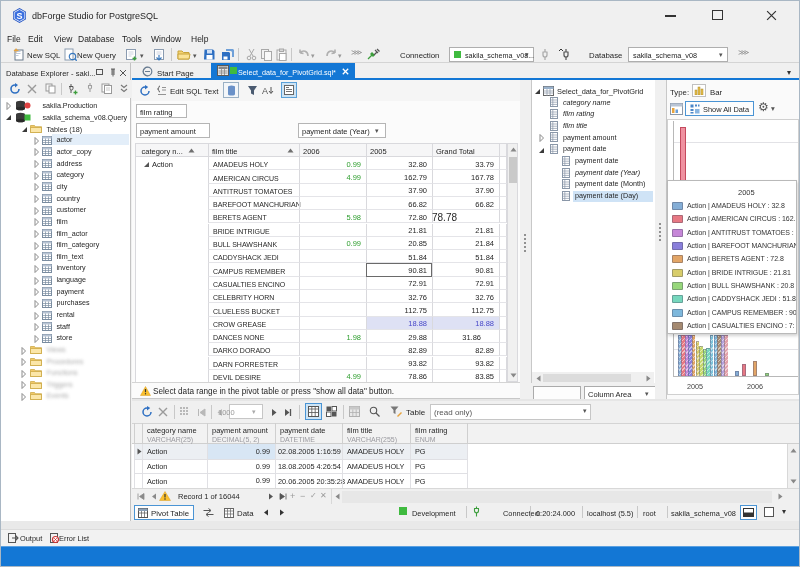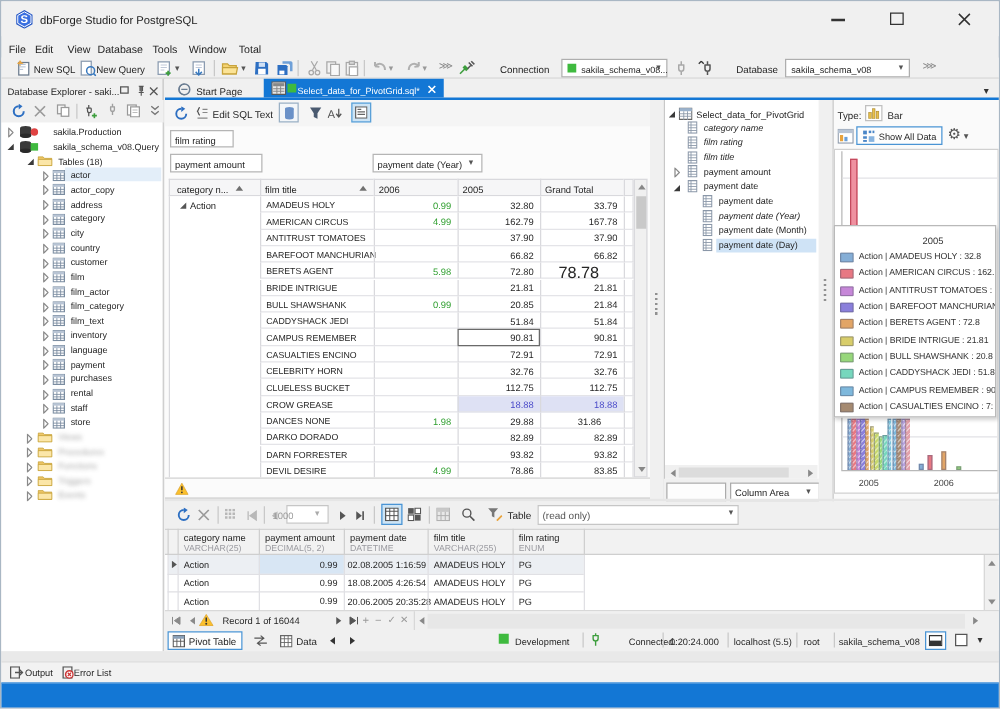--- a/index.html
+++ b/index.html
@@ -23,21 +23,21 @@
     <div class="ab" style="left:711px;top:8.5px;width:11px;height:10px;border:1.2px solid #333;"></div>
     <svg class="ab" style="left:765px;top:8.5px" width="11" height="11" viewBox="0 0 10 10">
       <path d="M1,1 9,9 M9,1 1,9" stroke="#333" stroke-width="1.1"></path>
     </svg>
     <div class="tx" style="left:6px;top:31.5px;font-size:8.5px;line-height:12px;color:#1e1e1e;">File</div>
 <div class="tx" style="left:27px;top:31.5px;font-size:8.5px;line-height:12px;color:#1e1e1e;">Edit</div>
 <div class="tx" style="left:53px;top:31.5px;font-size:8.5px;line-height:12px;color:#1e1e1e;">View</div>
 <div class="tx" style="left:77px;top:31.5px;font-size:8.5px;line-height:12px;color:#1e1e1e;">Database</div>
 <div class="tx" style="left:121px;top:31.5px;font-size:8.5px;line-height:12px;color:#1e1e1e;">Tools</div>
 <div class="tx" style="left:150px;top:31.5px;font-size:8.5px;line-height:12px;color:#1e1e1e;">Window</div>
-<div class="tx" style="left:190px;top:31.5px;font-size:8.5px;line-height:12px;color:#1e1e1e;">Total</div>
+<div class="tx" style="left:190px;top:31.5px;font-size:8.5px;line-height:12px;color:#1e1e1e;">Help</div>
 <div class="ab" style="left:0;top:45px;width:800px;height:17px;background:#f0f0f0;border-bottom:1px solid #d4d4d4;"></div>
     <svg class="ab" style="left:12px;top:47px" width="13" height="13" viewBox="0 0 13 13">
 <rect x="2" y="2" width="8" height="10" fill="#fff" stroke="#6a7a8c"></rect>
 <path d="M2,0 L3.2,1.8 L5,2.6 L3.2,3.4 L2,5 L1,3.4 L-0.5,2.6 L1,1.8z" fill="#e8a33d" transform="translate(1,0)"></path>
 <path d="M2.5,3.5h5M2.5,5.5h5M2.5,7.5h3" stroke="#b0bdd0" stroke-width="0.8"></path>
 </svg>
     <div class="tx" style="left:26px;top:48.5px;font-size:7.8px;line-height:12px;color:#262626;">New SQL</div>
 <svg class="ab" style="left:63px;top:47px" width="13" height="13" viewBox="0 0 13 13">
 <rect x="1" y="1" width="8" height="11" fill="#fff" stroke="#8a9bb0"></rect>
 <circle cx="8.5" cy="8.5" r="3.2" fill="none" stroke="#3a7abf" stroke-width="1.2"></circle>
@@ -496,21 +496,21 @@
       <div class="ab" style="left:297px;top:39.9px;width:67px;height:13.3px;border-bottom:1px solid #e4e4e8;border-left:1px solid #d9d9dd;"></div>
       <div class="tx" style="left:297px;top:41.5px;width:62px;text-align:right;font-size:7.5px;line-height:12px;color:#262626;">66.82</div>
       <div class="ab" style="left:364px;top:39.9px;width:7.5px;height:13.3px;border-bottom:1px solid #e4e4e8;border-left:1px solid #d9d9dd;border-right:1px solid #d9d9dd;"></div>
       <div class="ab" style="left:73px;top:53.2px;width:90.5px;height:13.3px;border-bottom:1px solid #e4e4e8;border-left:1px solid #d9d9dd;"></div>
       <div class="tx" style="left:78px;top:55.39999999999999px;font-size:7.0px;line-height:12px;color:#262626;">BERETS AGENT</div>
 <div class="ab" style="left:163.5px;top:53.2px;width:67.5px;height:13.3px;border-bottom:1px solid #e4e4e8;border-left:1px solid #d9d9dd;"></div>
       <div class="tx" style="left:163.5px;top:54.8px;width:62.5px;text-align:right;font-size:7.5px;line-height:12px;color:#2e9e2e;">5.98</div>
       <div class="ab" style="left:231px;top:53.2px;width:66px;height:13.3px;border-bottom:1px solid #e4e4e8;border-left:1px solid #d9d9dd;"></div>
       <div class="tx" style="left:231px;top:54.8px;width:61px;text-align:right;font-size:7.5px;line-height:12px;color:#262626;">72.80</div>
       <div class="ab" style="left:297px;top:53.2px;width:67px;height:13.3px;border-bottom:1px solid #e4e4e8;border-left:1px solid #d9d9dd;"></div>
-      <div class="tx" style="left:297px;top:54.8px;width:62px;text-align:center;font-size:13px;line-height:12px;color:#262626;">78.78</div>
+      <div class="tx" style="left:297px;top:54.8px;width:62px;text-align:left;font-size:10px;line-height:12px;color:#262626;">78.78</div>
       <div class="ab" style="left:364px;top:53.2px;width:7.5px;height:13.3px;border-bottom:1px solid #e4e4e8;border-left:1px solid #d9d9dd;border-right:1px solid #d9d9dd;"></div>
       <div class="ab" style="left:73px;top:66.5px;width:90.5px;height:13.3px;border-bottom:1px solid #e4e4e8;border-left:1px solid #d9d9dd;"></div>
       <div class="tx" style="left:78px;top:68.7px;font-size:7.0px;line-height:12px;color:#262626;">BRIDE INTRIGUE</div>
 <div class="ab" style="left:163.5px;top:66.5px;width:67.5px;height:13.3px;border-bottom:1px solid #e4e4e8;border-left:1px solid #d9d9dd;"></div>
       <div class="ab" style="left:231px;top:66.5px;width:66px;height:13.3px;border-bottom:1px solid #e4e4e8;border-left:1px solid #d9d9dd;"></div>
       <div class="tx" style="left:231px;top:68.1px;width:61px;text-align:right;font-size:7.5px;line-height:12px;color:#262626;">21.81</div>
       <div class="ab" style="left:297px;top:66.5px;width:67px;height:13.3px;border-bottom:1px solid #e4e4e8;border-left:1px solid #d9d9dd;"></div>
       <div class="tx" style="left:297px;top:68.1px;width:62px;text-align:right;font-size:7.5px;line-height:12px;color:#262626;">21.81</div>
       <div class="ab" style="left:364px;top:66.5px;width:7.5px;height:13.3px;border-bottom:1px solid #e4e4e8;border-left:1px solid #d9d9dd;border-right:1px solid #d9d9dd;"></div>
       <div class="ab" style="left:73px;top:79.8px;width:90.5px;height:13.3px;border-bottom:1px solid #e4e4e8;border-left:1px solid #d9d9dd;"></div>
@@ -618,20 +618,21 @@
     <svg class="ab" style="left:508.5px;top:372px" width="7" height="5" viewBox="0 0 7 5">
       <path d="M3.5,4.5 L6.5,0.5 L0.5,0.5z" fill="#888"></path>
     </svg>
     <div class="ab" style="left:507.5px;top:156px;width:8px;height:26px;background:#c9c9c9;"></div>
     <div class="ab" style="left:131px;top:381px;width:388px;height:17px;background:#fbfbfb;border-top:1px solid #d4d4d4;border-bottom:1px solid #c8c8c8;"></div>
     <svg class="ab" style="left:139px;top:384.5px" width="11" height="10" viewBox="0 0 11 10">
 <path d="M5.5,0.5 L10.5,9.5 L0.5,9.5z" fill="#fbc02d" stroke="#d89c20" stroke-width="0.5"></path>
 <path d="M5.5,3 v3.2" stroke="#333" stroke-width="1.2"></path>
       <circle cx="5.5" cy="7.8" r="0.7" fill="#333"></circle>
     </svg>
+    <div class="tx" style="left:152px;top:384.5px;font-size:8.2px;line-height:12px;color:#262626;">Select data range in the pivot table or press "show all data" button.</div>
 <div class="ab" style="left:519px;top:79px;width:11px;height:319px;background:#f0f0f0;"></div>
     <div class="ab" style="left:523px;top:233px;width:2px;height:18px;background-image:repeating-linear-gradient(#909090 0 2px,transparent 2px 4px);"></div>
     <div class="ab" style="left:530px;top:79px;width:124px;height:324px;background:#fff;border-left:1px solid #c8c8c8;"></div>
     <svg class="ab" style="left:533px;top:87px" width="7" height="7" viewBox="0 0 7 7">
       <path d="M6,1 L6,6 L1,6 z" fill="#3a3a3a"></path>
     </svg>
     <svg class="ab" style="left:542px;top:85px" width="11" height="10" viewBox="0 0 11 10">
 <rect x="0.5" y="0.5" width="10" height="9" fill="#fff" stroke="#666"></rect>
 <rect x="0.5" y="0.5" width="10" height="2.5" fill="#9ab2cc"></rect>
 <path d="M0.5,5 h10 M0.5,7 h10 M4,3 v7 M7,3 v7" stroke="#8a97a8" stroke-width="0.7"></path>

